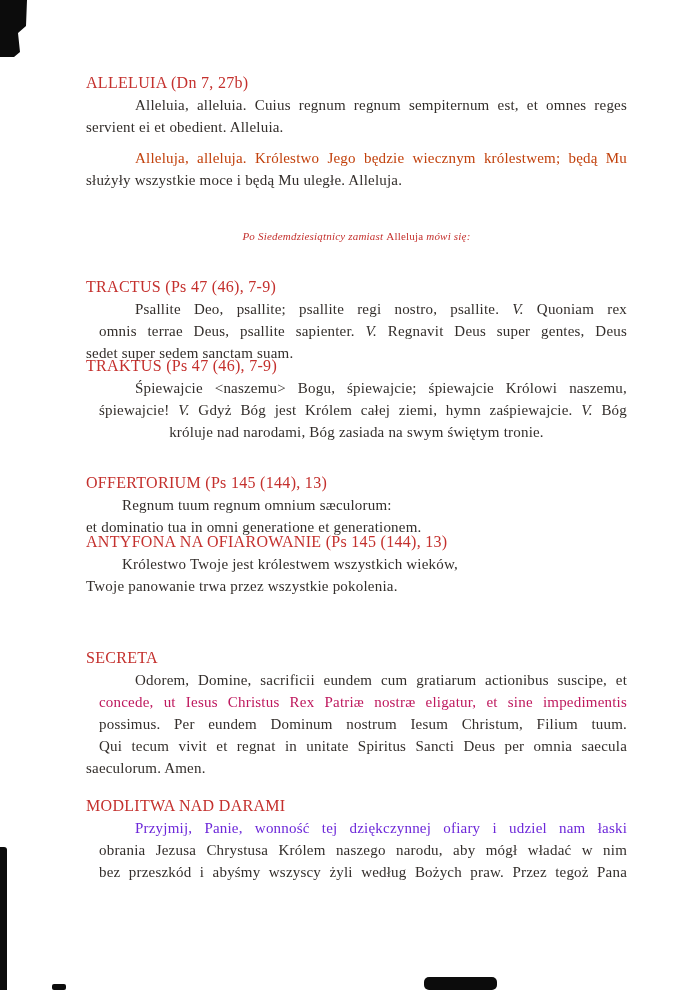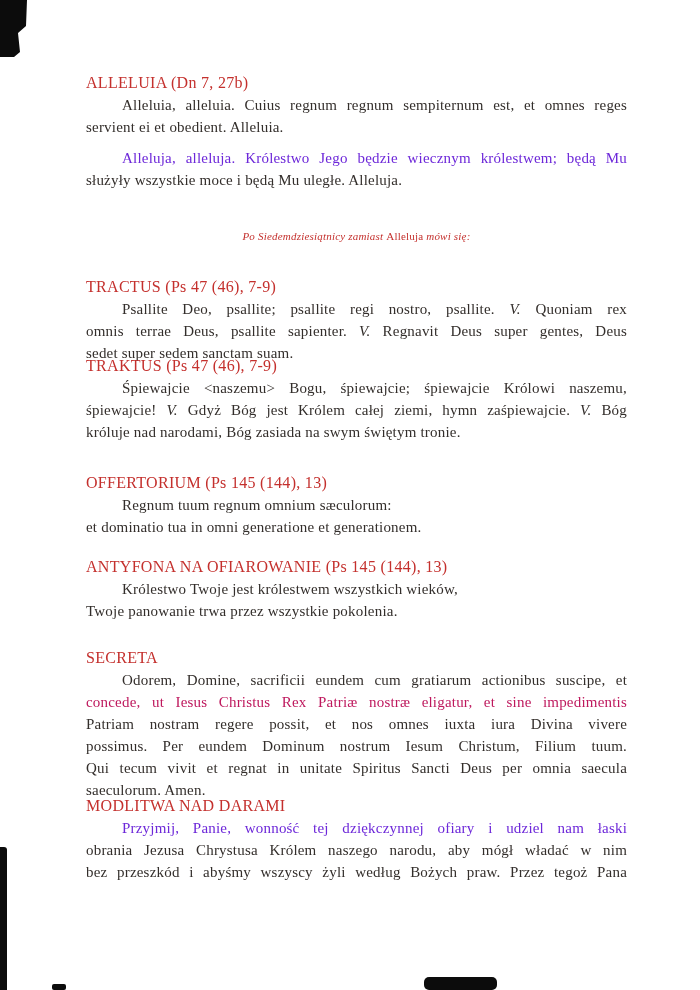--- a/index.html
+++ b/index.html
@@ -22,20 +22,21 @@
     white-space:nowrap;
   }
   .line{
     font-size:15px;line-height:22px;height:22px;
     letter-spacing:0.2px;
     overflow:hidden;
   }
   .line.just{
     text-align:justify;
     text-align-last:justify;
+    margin-left:13px;
   }
   .line.indent{ text-indent:36px; }
   .rubric{
     position:absolute;left:86px;width:541px;
     font-size:11px;line-height:22px;height:22px;
     text-align:center;font-style:italic;letter-spacing:0.2px;
     white-space:nowrap;
   }
   .rubric .roman{ font-style:normal; }
   
@@ -56,50 +57,49 @@
   <div id="artifact-left-bar" class="artifact"></div>
   <div id="artifact-bottom-dash" class="artifact"></div>
   <div id="artifact-bottom-bar" class="artifact"></div>
   <div id="content">
       <div class="section" style="top: 72px;">
         <div class="heading" style="color: rgb(196, 48, 45);">ALLELUIA (Dn 7, 27b)</div>
         <div class="line just indent" style="color: rgb(51, 46, 43);">Alleluia, alleluia. Cuius regnum regnum sempiternum est, et omnes reges</div>
         <div class="line" style="color: rgb(51, 46, 43);">servient ei et obedient. Alleluia.</div>
       </div>
       <div class="section" style="top: 147px;">
-        <div class="line just indent" style="color: #6d28d9;">Alleluja, alleluja. Królestwo Jego będzie wiecznym królestwem; będą Mu</div>
+        <div class="line just indent" style="color: #c2410c;">Alleluja, alleluja. Królestwo Jego będzie wiecznym królestwem; będą Mu</div>
         <div class="line" style="color: rgb(51, 46, 43);">służyły wszystkie moce i będą Mu uległe. Alleluja.</div>
       </div>
       <div class="section" style="top: 276px;">
         <div class="heading" style="color: rgb(196, 48, 45);">TRACTUS (Ps 47 (46), 7-9)</div>
         <div class="line just indent" style="color: rgb(51, 46, 43);">Psallite Deo, psallite; psallite regi nostro, psallite. <i>V.</i> Quoniam rex</div>
         <div class="line just" style="color: rgb(51, 46, 43);">omnis terrae Deus, psallite sapienter. <i>V.</i> Regnavit Deus super gentes, Deus</div>
         <div class="line" style="color: rgb(51, 46, 43);">sedet super sedem sanctam suam.</div>
       </div>
       <div class="section" style="top: 355px;">
         <div class="heading" style="color: rgb(196, 48, 45);">TRAKTUS (Ps 47 (46), 7-9)</div>
         <div class="line just indent" style="color: rgb(51, 46, 43);">Śpiewajcie &lt;naszemu&gt; Bogu, śpiewajcie; śpiewajcie Królowi naszemu,</div>
         <div class="line just" style="color: rgb(51, 46, 43);">śpiewajcie! <i>V.</i> Gdyż Bóg jest Królem całej ziemi, hymn zaśpiewajcie. <i>V.</i> Bóg</div>
-        <div class="line" style="color: rgb(51, 46, 43);">króluje nad narodami, Bóg zasiada na swym świętym tronie.</div>
+        <div class="line" style="color: rgb(51, 46, 43); text-align: center;">króluje nad narodami, Bóg zasiada na swym świętym tronie.</div>
       </div>
       <div class="section" style="top: 472px;">
         <div class="heading" style="color: rgb(196, 48, 45);">OFFERTORIUM (Ps 145 (144), 13)</div>
         <div class="line indent" style="color: rgb(51, 46, 43);">Regnum tuum regnum omnium sæculorum:</div>
         <div class="line" style="color: rgb(51, 46, 43);">et dominatio tua in omni generatione et generationem.</div>
       </div>
-      <div class="section" style="top: 556px;">
+      <div class="section" style="top: 531px;">
         <div class="heading" style="color: rgb(196, 48, 45);">ANTYFONA NA OFIAROWANIE (Ps 145 (144), 13)</div>
         <div class="line indent" style="color: rgb(51, 46, 43);">Królestwo Twoje jest królestwem wszystkich wieków,</div>
         <div class="line" style="color: rgb(51, 46, 43);">Twoje panowanie trwa przez wszystkie pokolenia.</div>
       </div>
       <div class="section" style="top: 647px;">
         <div class="heading" style="color: rgb(196, 48, 45);">SECRETA</div>
         <div class="line just indent" style="color: rgb(51, 46, 43);">Odorem, Domine, sacrificii eundem cum gratiarum actionibus suscipe, et</div>
         <div class="line just" style="color: #be185d;">concede, ut Iesus Christus Rex Patriæ nostræ eligatur, et sine impedimentis</div>
-        <div class="line just" style="color: rgb(51, 46, 43);">Patriam nostram regere possit, et nos omnes iuxta iura Divina vivere</div>
         <div class="line just" style="color: rgb(51, 46, 43);">possimus. Per eundem Dominum nostrum Iesum Christum, Filium tuum.</div>
         <div class="line just" style="color: rgb(51, 46, 43);">Qui tecum vivit et regnat in unitate Spiritus Sancti Deus per omnia saecula</div>
         <div class="line" style="color: rgb(51, 46, 43);">saeculorum. Amen.</div>
       </div>
       <div class="section" style="top: 795px;">
         <div class="heading" style="color: rgb(196, 48, 45);">MODLITWA NAD DARAMI</div>
         <div class="line just indent" style="color: #6d28d9;">Przyjmij, Panie, wonność tej dziękczynnej ofiary i udziel nam łaski</div>
         <div class="line just" style="color: rgb(51, 46, 43);">obrania Jezusa Chrystusa Królem naszego narodu, aby mógł władać w nim</div>
         <div class="line just" style="color: rgb(51, 46, 43);">bez przeszkód i abyśmy wszyscy żyli według Bożych praw. Przez tegoż Pana</div>
       </div>

